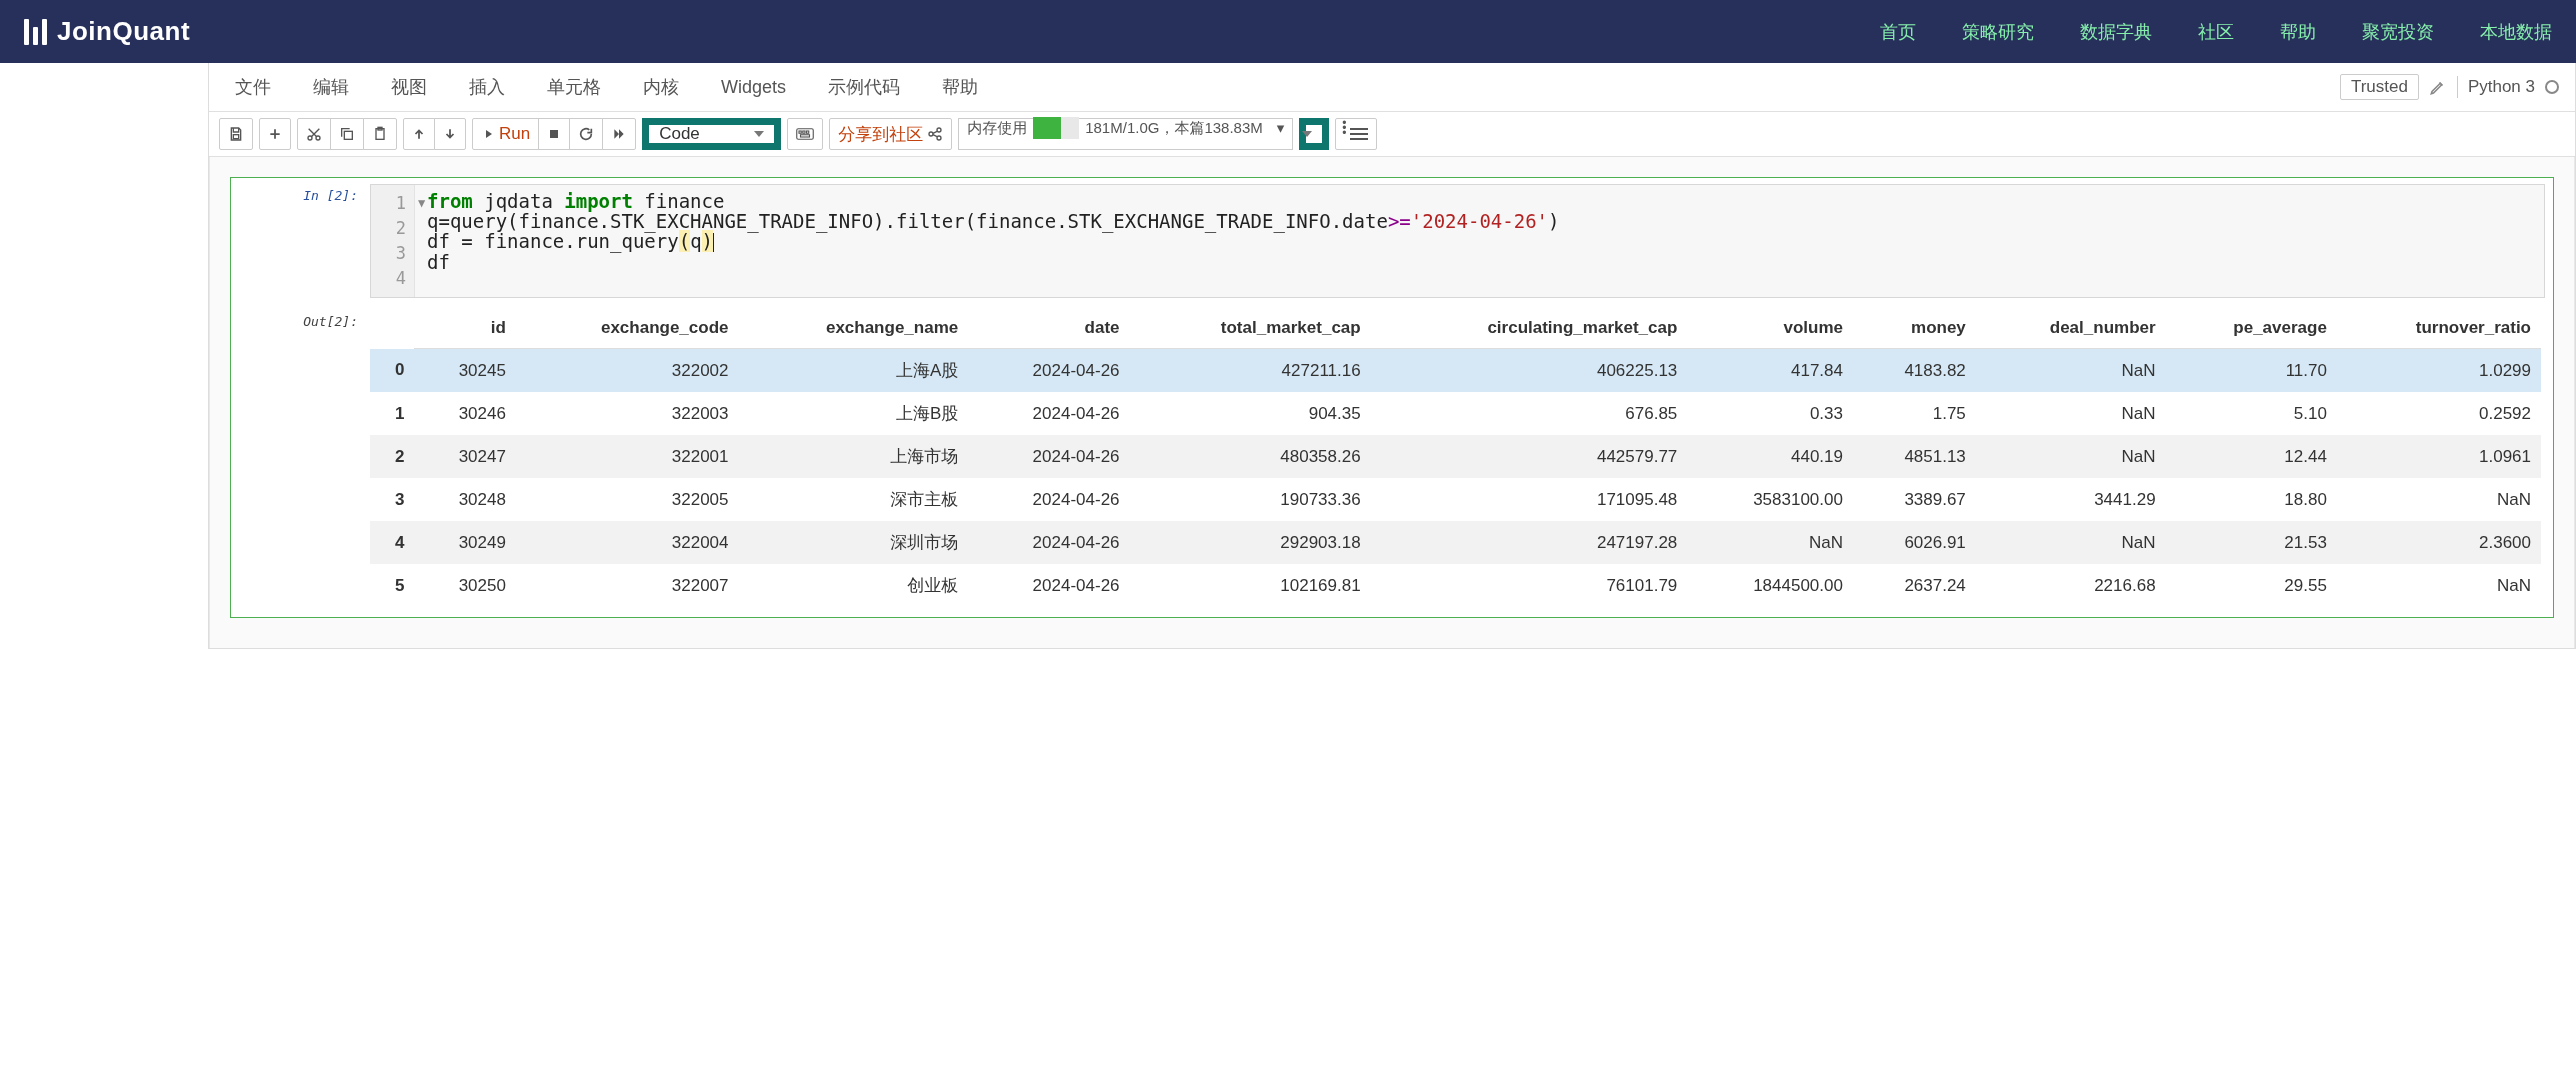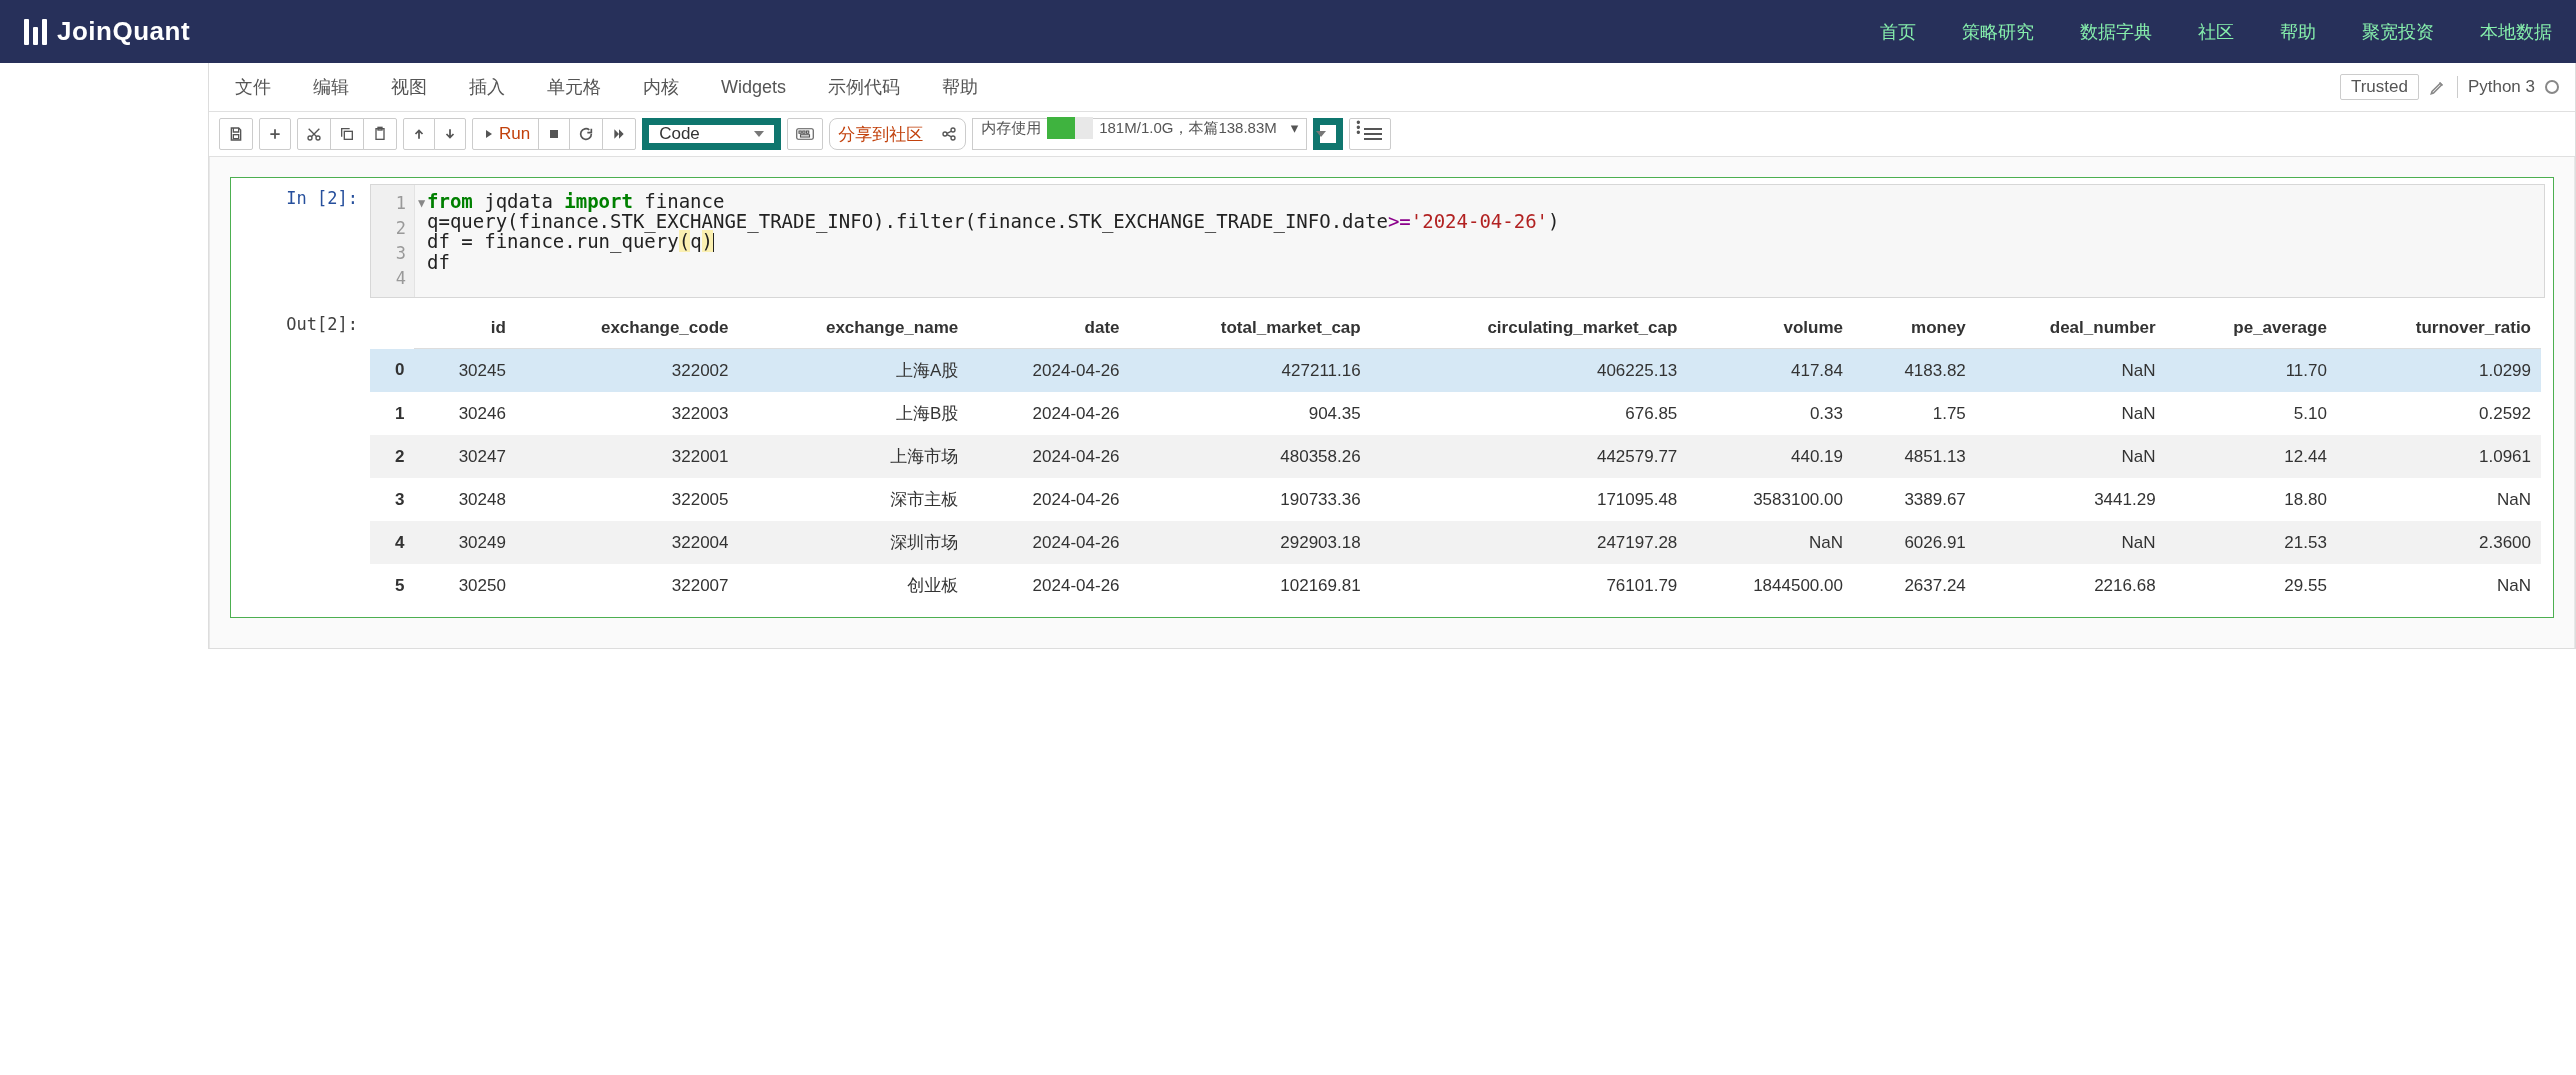--- a/index.html
+++ b/index.html
@@ -46,21 +46,21 @@
   .mem-caret { padding:0 8px; }
   .list-icon {width:18px; line-height:4px; color:#555;}
   .list-icon div{border-top:2px solid #555; margin:3px 0; position:relative;}
   .list-icon div::before{content:"•"; position:absolute; left:-8px; top:-9px; font-size:12px;}
   .share-ic{display:inline-block;}
 
   
   .notebook { background:#fafafa; padding:20px 0 30px 0; border-left:1px solid #e8e8e8; border-right:1px solid #e8e8e8;}
   .cell { margin:0 20px; border:1px solid #4caf50; background:#fff; display:flex; flex-direction:column; }
   .cell-row { display:flex; }
-  .prompt { width:139px; text-align:right; padding:10px 12px 0 0; font-family: Menlo, Consolas, monospace; font-size:17px; flex-shrink:0;}
+  .prompt { width:139px; text-align:right; padding:10px 12px 0 0; font-family: Menlo, Consolas, monospace; font-size:13px; flex-shrink:0;font-style:italic;}
   .prompt-in { color:#264f9c; }
   .prompt-out { color:#404040; }
   .input-area { flex:1; border:1px solid #d7d7d7; margin:6px 8px 6px 0; display:flex; background:#f7f7f7;}
   .gutter { background:#f0f0f0; border-right:1px solid #e3e3e3; padding:6px 8px; text-align:right; color:#999; font-family:Menlo,Consolas,monospace; font-size:17px; line-height:25px; min-width:44px; position:relative;}
   .gutter .fold { position:absolute; left:100%; top:6px; margin-left:4px; color:#888; font-size:12px;}
   .code { padding:6px 12px; font-family:Menlo,Consolas,monospace; font-size:19px; line-height:20px; white-space:pre; color:#222; flex:1; background:#f7f7f7; overflow:auto;}
   .kw-green{color:#008000;font-weight:bold;}
   .op-purple{color:#8b008b;}
   .s-red{color:#b22222;}
   .paren-y{background:rgba(255,235,120,.55);}
@@ -203,21 +203,21 @@
     </div>
     <div class="btn">
       <svg width="18" height="14" viewBox="0 0 24 16" fill="none" stroke="#555" stroke-width="1.5">
           <rect x="1" y="1" width="22" height="14" rx="2"></rect>
           <rect x="4" y="4" width="3" height="3"></rect>
           <rect x="9" y="4" width="3" height="3"></rect>
           <rect x="14" y="4" width="3" height="3"></rect>
           <rect x="6" y="9" width="12" height="3"></rect>
         </svg>
     </div>
-    <div class="btn" style="gap:18px;border-radius:8px;">
+    <div class="btn" style="gap:4px;">
       <span>分享到社区</span>
       <span class="share-ic">
         <svg width="16" height="16" viewBox="0 0 24 24" fill="none" stroke="#555" stroke-width="2">
             <circle cx="6" cy="12" r="3"></circle>
             <circle cx="18" cy="6" r="3"></circle>
             <circle cx="18" cy="18" r="3"></circle>
             <path d="M9 11l6-3M9 13l6 3"></path>
           </svg>
       </span>
     </div>

